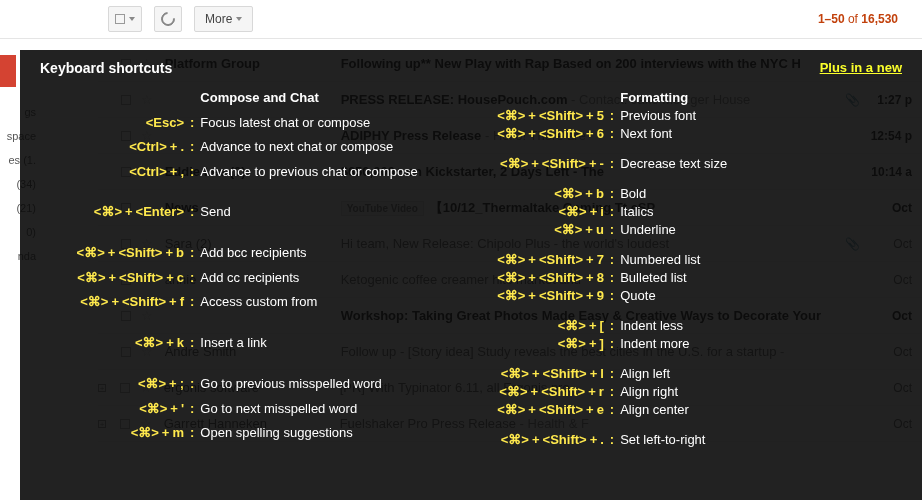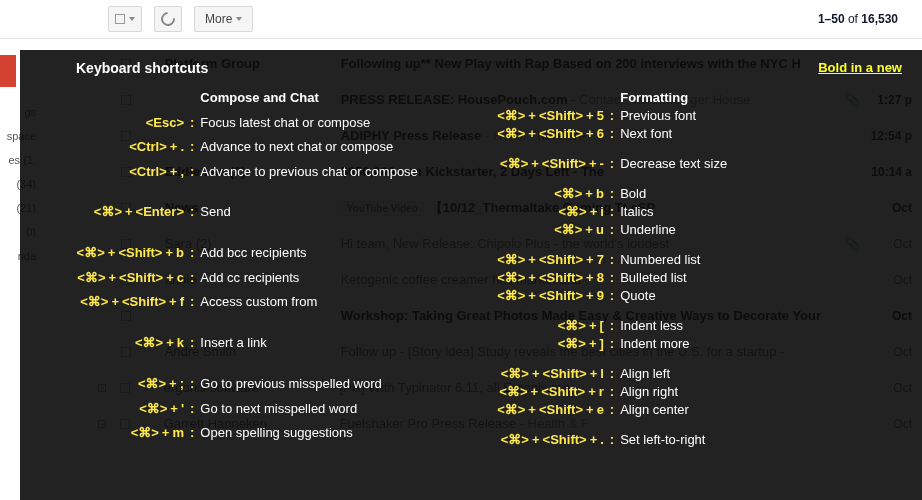--- a/index.html
+++ b/index.html
@@ -6,41 +6,41 @@
   body { font-family:Arial,Helvetica,sans-serif; width:922px; height:500px; overflow:hidden; background:#fff; position:relative; }
   
   .bg { position:absolute; top:0; left:0; width:922px; height:500px; }
   .toolbar { display:flex; align-items:center; padding:6px 10px; border-bottom:1px solid #e5e5e5; }
   .tb-left { display:flex; gap:12px; margin-left:98px; }
   .tb-btn { display:flex; align-items:center; gap:4px; padding:5px 10px; border:1px solid #d8d8d8; border-radius:2px; background:#f5f5f5; font-size:12px; color:#444; }
   .tb-btn.square { padding:5px 6px; }
   .chk-sq { width:10px; height:10px; border:1px solid #999; }
   .caret { width:0; height:0; border-left:3px solid transparent; border-right:3px solid transparent; border-top:4px solid #888; }
   .refresh { width:14px; height:14px; border:2px solid #888; border-radius:50%; border-top-color:transparent; transform:rotate(40deg); position:relative; }
-  .pager { margin-left:auto; font-size:12px; color:#0f172a; padding-right:14px; }
+  .pager { margin-left:auto; font-size:12px; color:#c2410c; padding-right:14px; }
   .pager b { font-weight:bold; }
   .compose-edge { position:absolute; left:0; top:55px; width:16px; height:32px; background:#d44332; }
   .sidebar { position:absolute; left:0; top:100px; width:40px; font-size:11px; color:#555; line-height:24px; text-align:right; padding-right:4px; }
   .mail-list { position:absolute; left:98px; top:46px; right:0; }
   .row { display:flex; align-items:center; height:36px; border-bottom:1px solid #eee; font-size:13px; color:#222; }
   .row .ck { width:10px; height:10px; border:1px solid #aaa; margin:0 10px 0 6px; }
   .row .star { color:#ccc; margin-right:12px; font-size:13px; }
   .row .expand { width:8px; height:8px; border:1px solid #999; margin-right:8px; position:relative; font-size:8px; line-height:7px; text-align:center; color:#888; }
   .row .sender { width:176px; font-weight:bold; overflow:hidden; white-space:nowrap; }
   .row.read .sender { font-weight:normal; color:#555; }
   .row .subj { flex:1; overflow:hidden; white-space:nowrap; font-weight:bold; }
   .row.read .subj { font-weight:normal; color:#666; }
   .row .subj .prev { color:#888; font-weight:normal; }
   .row .clip { color:#999; margin:0 8px; font-size:12px; }
   .row .date { width:54px; text-align:right; padding-right:10px; font-weight:bold; font-size:12px; }
   .row.read .date { font-weight:normal; color:#666; }
   .yt-chip { font-size:10px; background:#f2f2f2; border:1px solid #ddd; padding:1px 5px; color:#777; margin-right:6px; }
   
   .overlay { position:absolute; left:20px; top:50px; right:0; bottom:0; background:rgba(10,10,10,0.9); color:#fff; font-size:13px; padding:10px 20px 8px 20px; }
-  .ov-head { display:flex; align-items:flex-start;margin-left:36px; }
+  .ov-head { display:flex; align-items:flex-start; }
   .ov-title { font-weight:bold; font-size:14px; }
   .ov-open { margin-left:auto; color:#fbff2b; text-decoration:underline; font-weight:bold; font-size:13px; white-space:nowrap; }
   .cols { display:flex; margin-top:14px; }
   .col { display:table; }
   .col1 { margin-left:0; }
   .col2 { margin-left:42px; }
   .section-h { color:#ffe94d; font-weight:bold; text-align:left; margin-bottom:4px; }
   .krow { display:table-row; height:18px; }
   .krow .keys { display:table-cell; text-align:right; white-space:nowrap; vertical-align:top; padding-right:6px; }
   .krow .colon { display:table-cell; color:#ffe94d; font-weight:bold; vertical-align:top; padding-right:6px; }
@@ -189,21 +189,21 @@
         <div class="subj"><span>Fuelshaker Pro Press Release</span><span class="prev"> - Health &amp; F</span></div>
         <div class="clip"></div>
         <div class="date">Oct </div>
       </div>
     </div>
 </div>
 
 <div class="overlay">
   <div class="ov-head">
     <div class="ov-title">Keyboard shortcuts</div>
-    <a class="ov-open">Bold in a new</a>
+    <a class="ov-open">Plus in a new</a>
   </div>
   <div class="cols">
     <div class="col col1" id="col1">
         <div class="krow section-row">
           <div class="keys"></div>
           <div class="colon"></div>
           <div class="desc section-h">Compose and Chat</div>
         </div>
         <div class="krow">
           <div class="keys"><span class="key">&lt;Esc&gt;</span></div>

